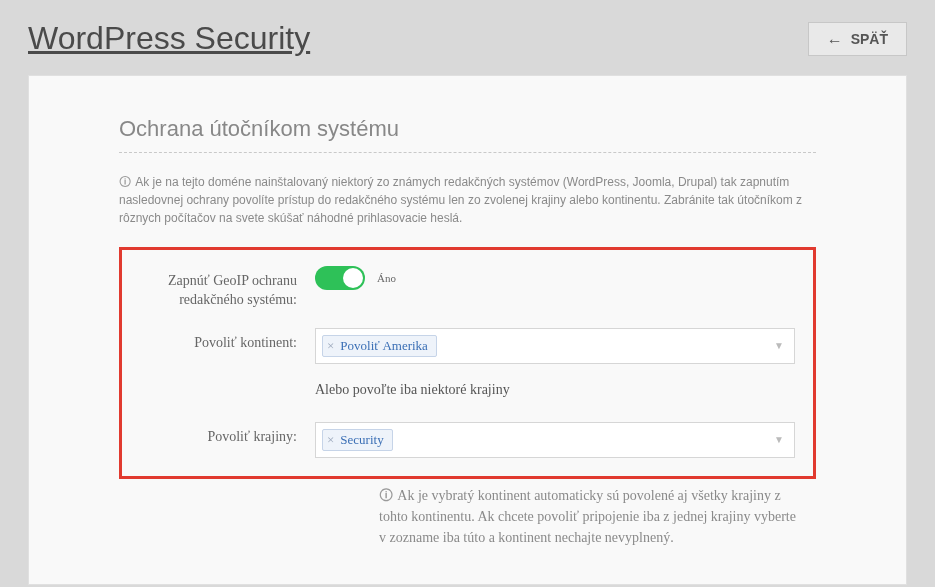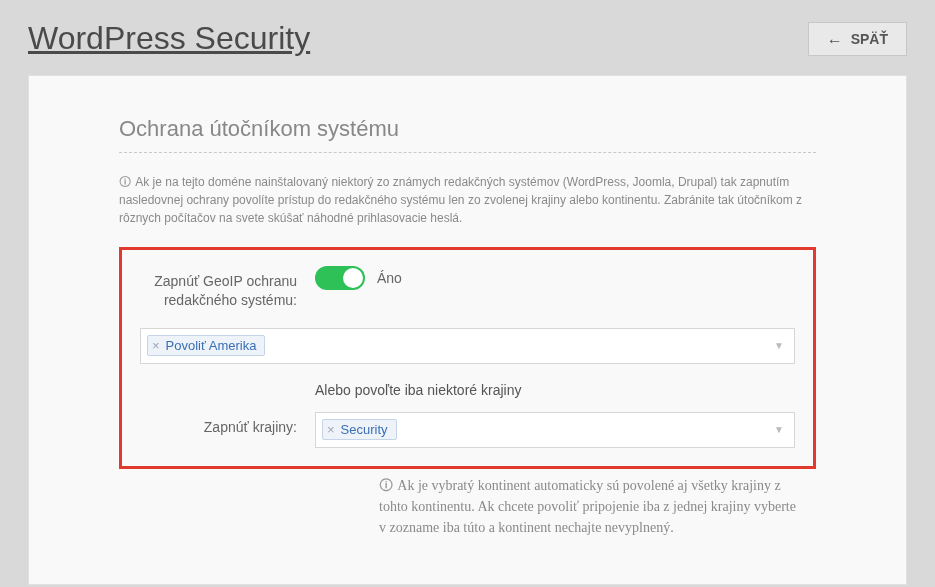--- a/index.html
+++ b/index.html
@@ -62,20 +62,21 @@
   .info-icon {
     display: inline-block;
     font-style: normal;
     color: #9a9a9a;
     margin-right: 4px;
   }
   .highlight-box {
     border: 3px solid #e13a2f;
     padding: 16px 18px 18px 18px;
     margin-bottom: 6px;
+    font-family: Liberation Serif, serif;
   }
   .form-row {
     display: flex;
     align-items: flex-start;
     margin-bottom: 18px;
   }
   .form-row:last-child { margin-bottom: 0; }
   .form-label {
     width: 175px;
     text-align: right;
@@ -101,21 +102,21 @@
   .toggle .knob {
     width: 20px; height: 20px;
     background: #fff;
     border-radius: 50%;
     position: absolute;
     top: 2px; right: 2px;
   }
   .toggle-label {
     margin-left: 12px;
     color: #666;
-    font-size: 14px;
+    font-size: 11px;
   }
   .multiselect {
     flex: 1;
     border: 1px solid #d6d6d6;
     background: #fff;
     min-height: 36px;
     display: flex;
     align-items: center;
     padding: 4px 6px;
     position: relative;
@@ -182,40 +183,41 @@
       <div class="form-label">Zapnúť GeoIP ochranu redakčného systému:</div>
       <div class="form-ctrl">
         <div class="toggle">
           <div class="knob"></div>
         </div>
         <span class="toggle-label">Áno</span>
       </div>
     </div>
 
     <div class="form-row">
+      <div class="form-label">Povoliť kontinent:</div>
       <div class="form-ctrl">
         <div class="multiselect">
           <span class="tag">
             <span class="x">×</span>
             <span>Povoliť Amerika</span>
           </span>
           <span class="caret">▼</span>
         </div>
       </div>
     </div>
 
-    <div class="form-row" style="margin-bottom:14px;">
+    <div class="form-row" style="margin-bottom:24px;">
       <div class="form-label"></div>
       <div class="form-ctrl">
         <div class="hint" style="margin:0;">Alebo povoľte iba niektoré krajiny</div>
       </div>
     </div>
 
     <div class="form-row">
-      <div class="form-label">Zapnúť krajiny:</div>
+      <div class="form-label">Povoliť krajiny:</div>
       <div class="form-ctrl">
         <div class="multiselect">
           <span class="tag">
             <span class="x">×</span>
             <span>Security</span>
           </span>
           <span class="caret">▼</span>
         </div>
       </div>
     </div>

